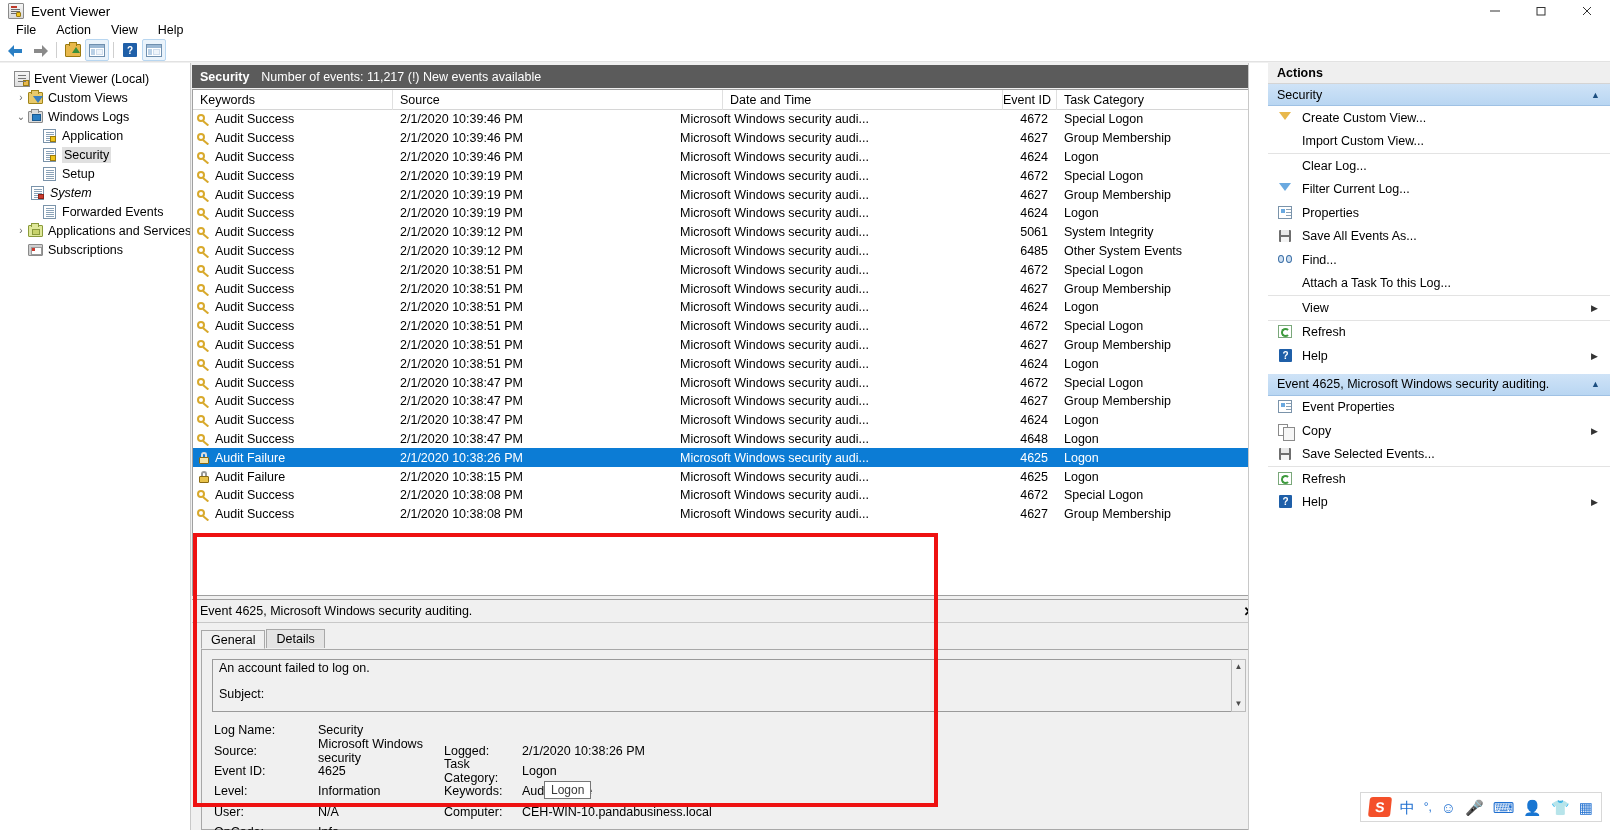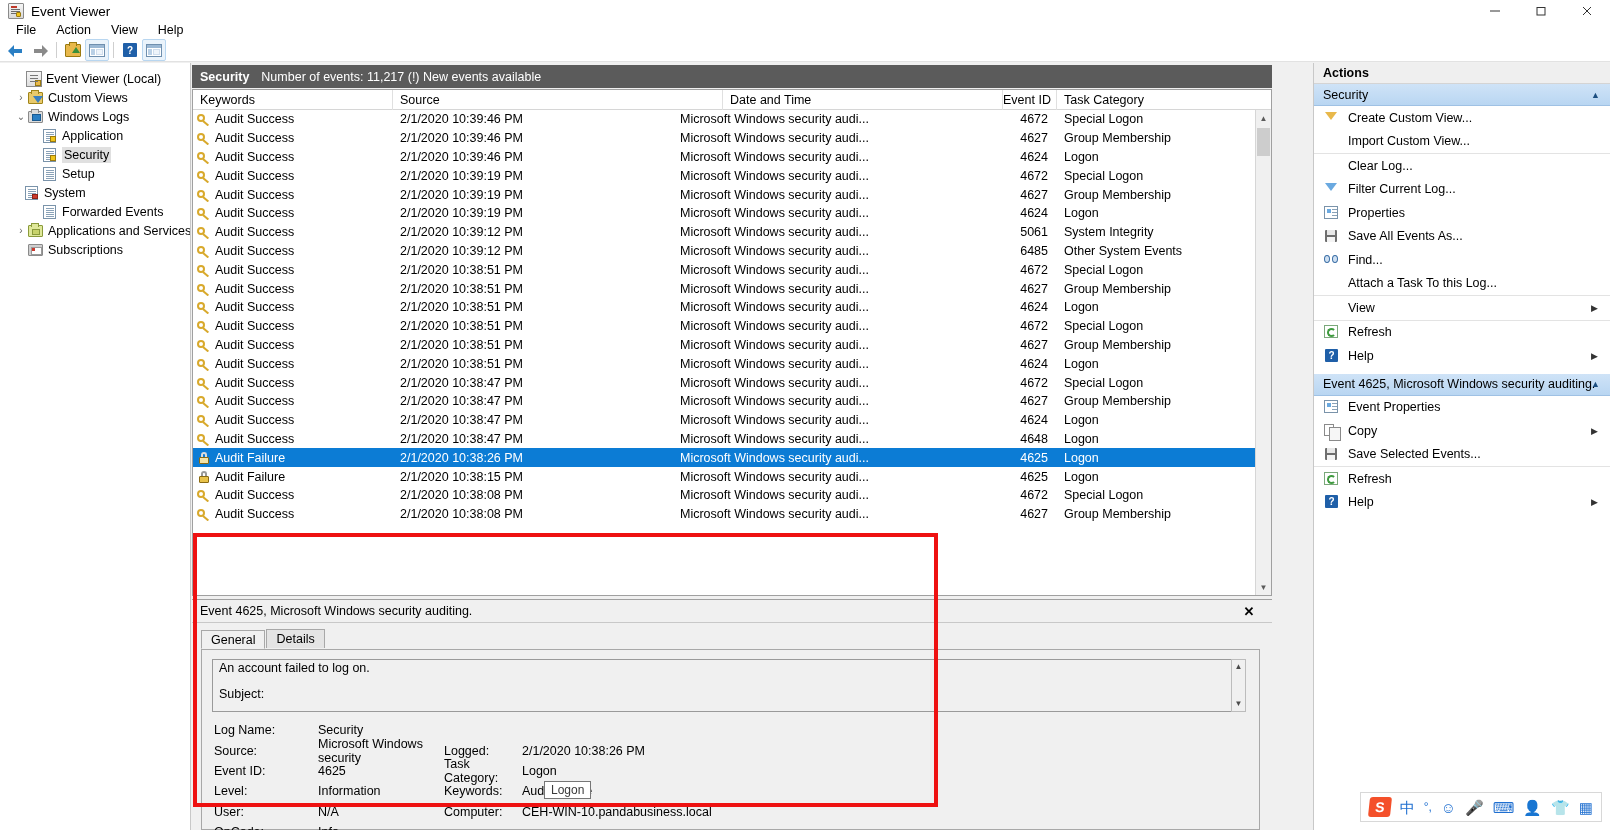--- a/index.html
+++ b/index.html
@@ -195,22 +195,22 @@
   }
 
   
   .red-rect {
     position:absolute; left:193px; top:533px; width:745px; height:274px;
     border:4px solid #ee1111; pointer-events:none; z-index:40;
   }
 
   
   .actions-pane {
-    position:absolute; top:63px; right:0; width:297px; bottom:0;
-    background:#ffffff; border-left:1px solid #c8c8c8;
+    position:absolute; top:63px; right:0; width:362px; bottom:0;
+    background:#ffffff; border-left:1px solid #c8c8c8;padding-left:19px;
   }
   .ap-title {
     height:21px; background:#efefef; border-bottom:1px solid #d4d4d4;
     display:flex; align-items:center; padding-left:9px; font-weight:bold; font-size:12.5px;
   }
   .ap-group {
     height:22px; background:linear-gradient(#cfe3f7,#b9d6f2);
     display:flex; align-items:center; padding-left:9px; font-size:12.5px;
     border-bottom:1px solid #9fc1e4; position:relative; cursor:default;
   }
@@ -336,21 +336,21 @@
           <div class="top"></div>
           <div class="l"></div>
           <div class="r"></div>
         </div>
     </div>
   </div>
 
   <div class="tree-pane">
     <div style="padding-top:6px;">
 
-      <div class="tree-node" style="padding-left:12px;">
+      <div class="tree-node" style="padding-left:0;">
         <div class="tn-exp"></div>
         <div class="tn-icon">
             <div class="ic-root">
               <div class="pin"></div>
             </div>
           </div>
         <div class="tn-label">Event Viewer (Local)</div>
       </div>
 
       <div class="tree-node" style="padding-left:14px;">
@@ -395,21 +395,21 @@
 
       <div class="tree-node" style="padding-left:42px;">
         <div class="tn-icon">
             <div class="ic-log">
               <div class="ln"></div>
             </div>
           </div>
         <div class="tn-label">Setup</div>
       </div>
 
-      <div class="tree-node" style="padding-left:24px;">
+      <div class="tree-node" style="padding-left:30px;font-style:italic;">
         <div class="tn-icon">
             <div class="ic-log">
               <div class="ln"></div>
               <div class="red"></div>
             </div>
           </div>
         <div class="tn-label">System</div>
       </div>
 
       <div class="tree-node" style="padding-left:42px;">

